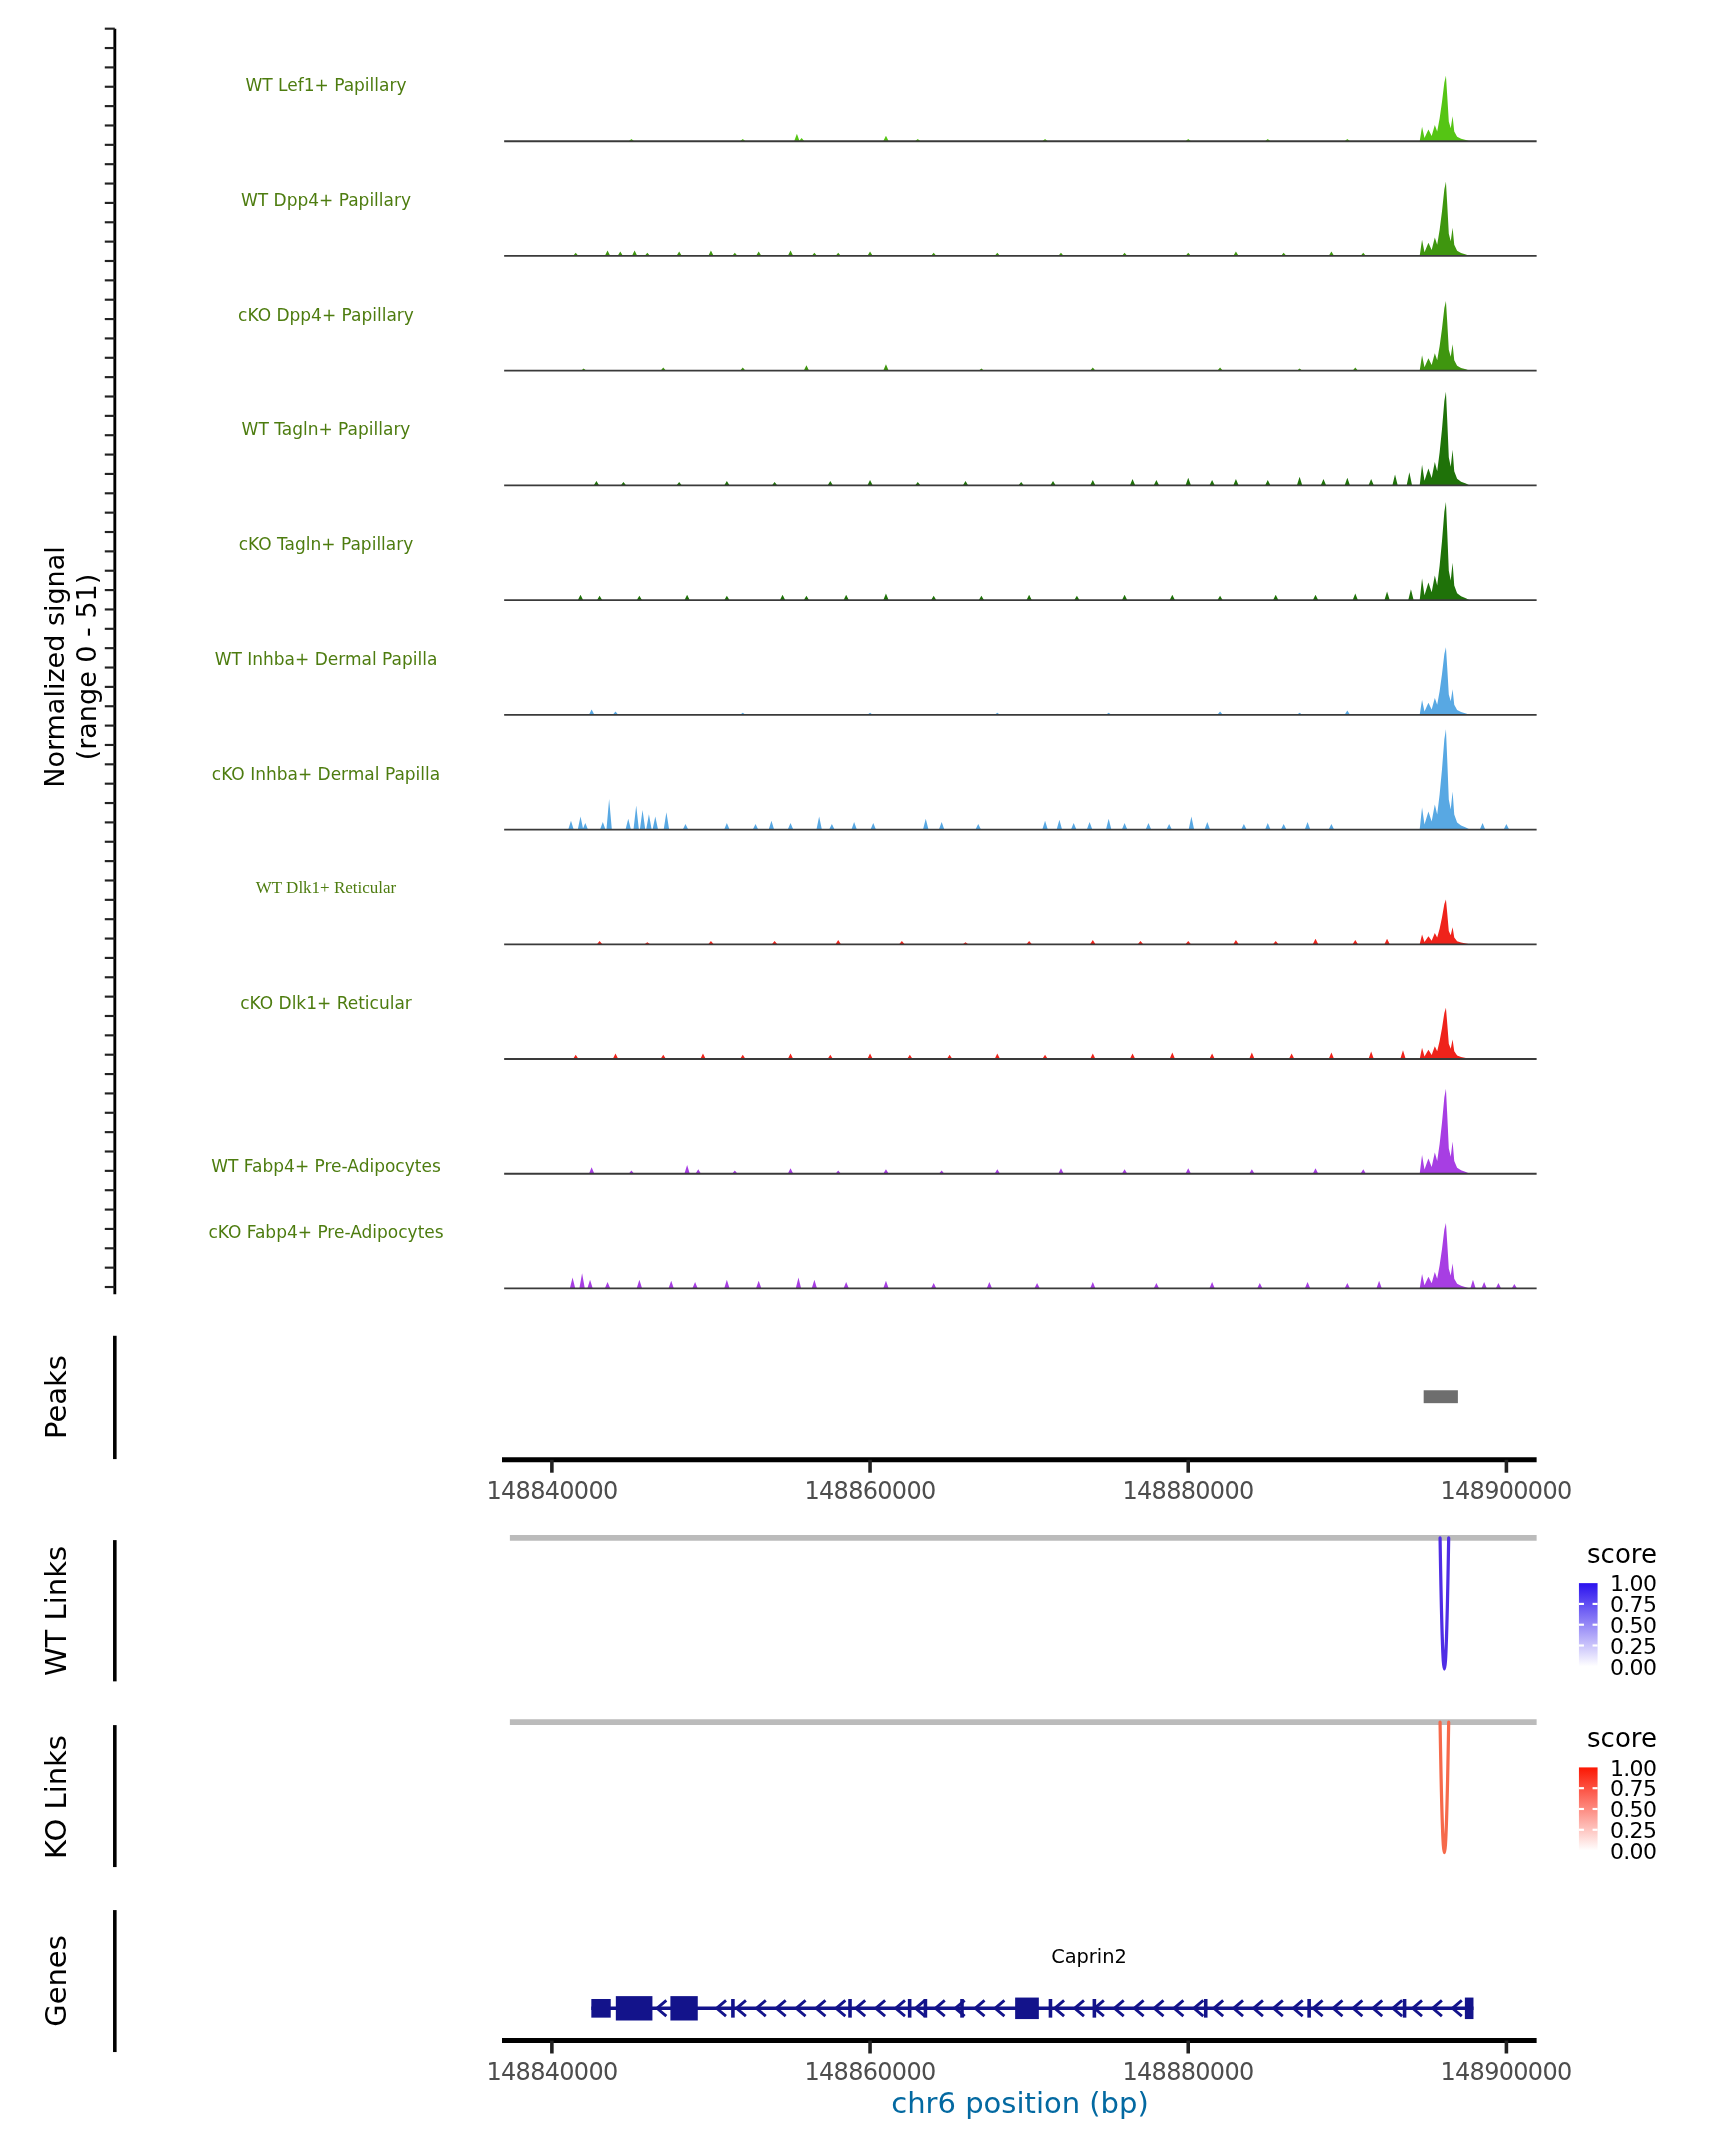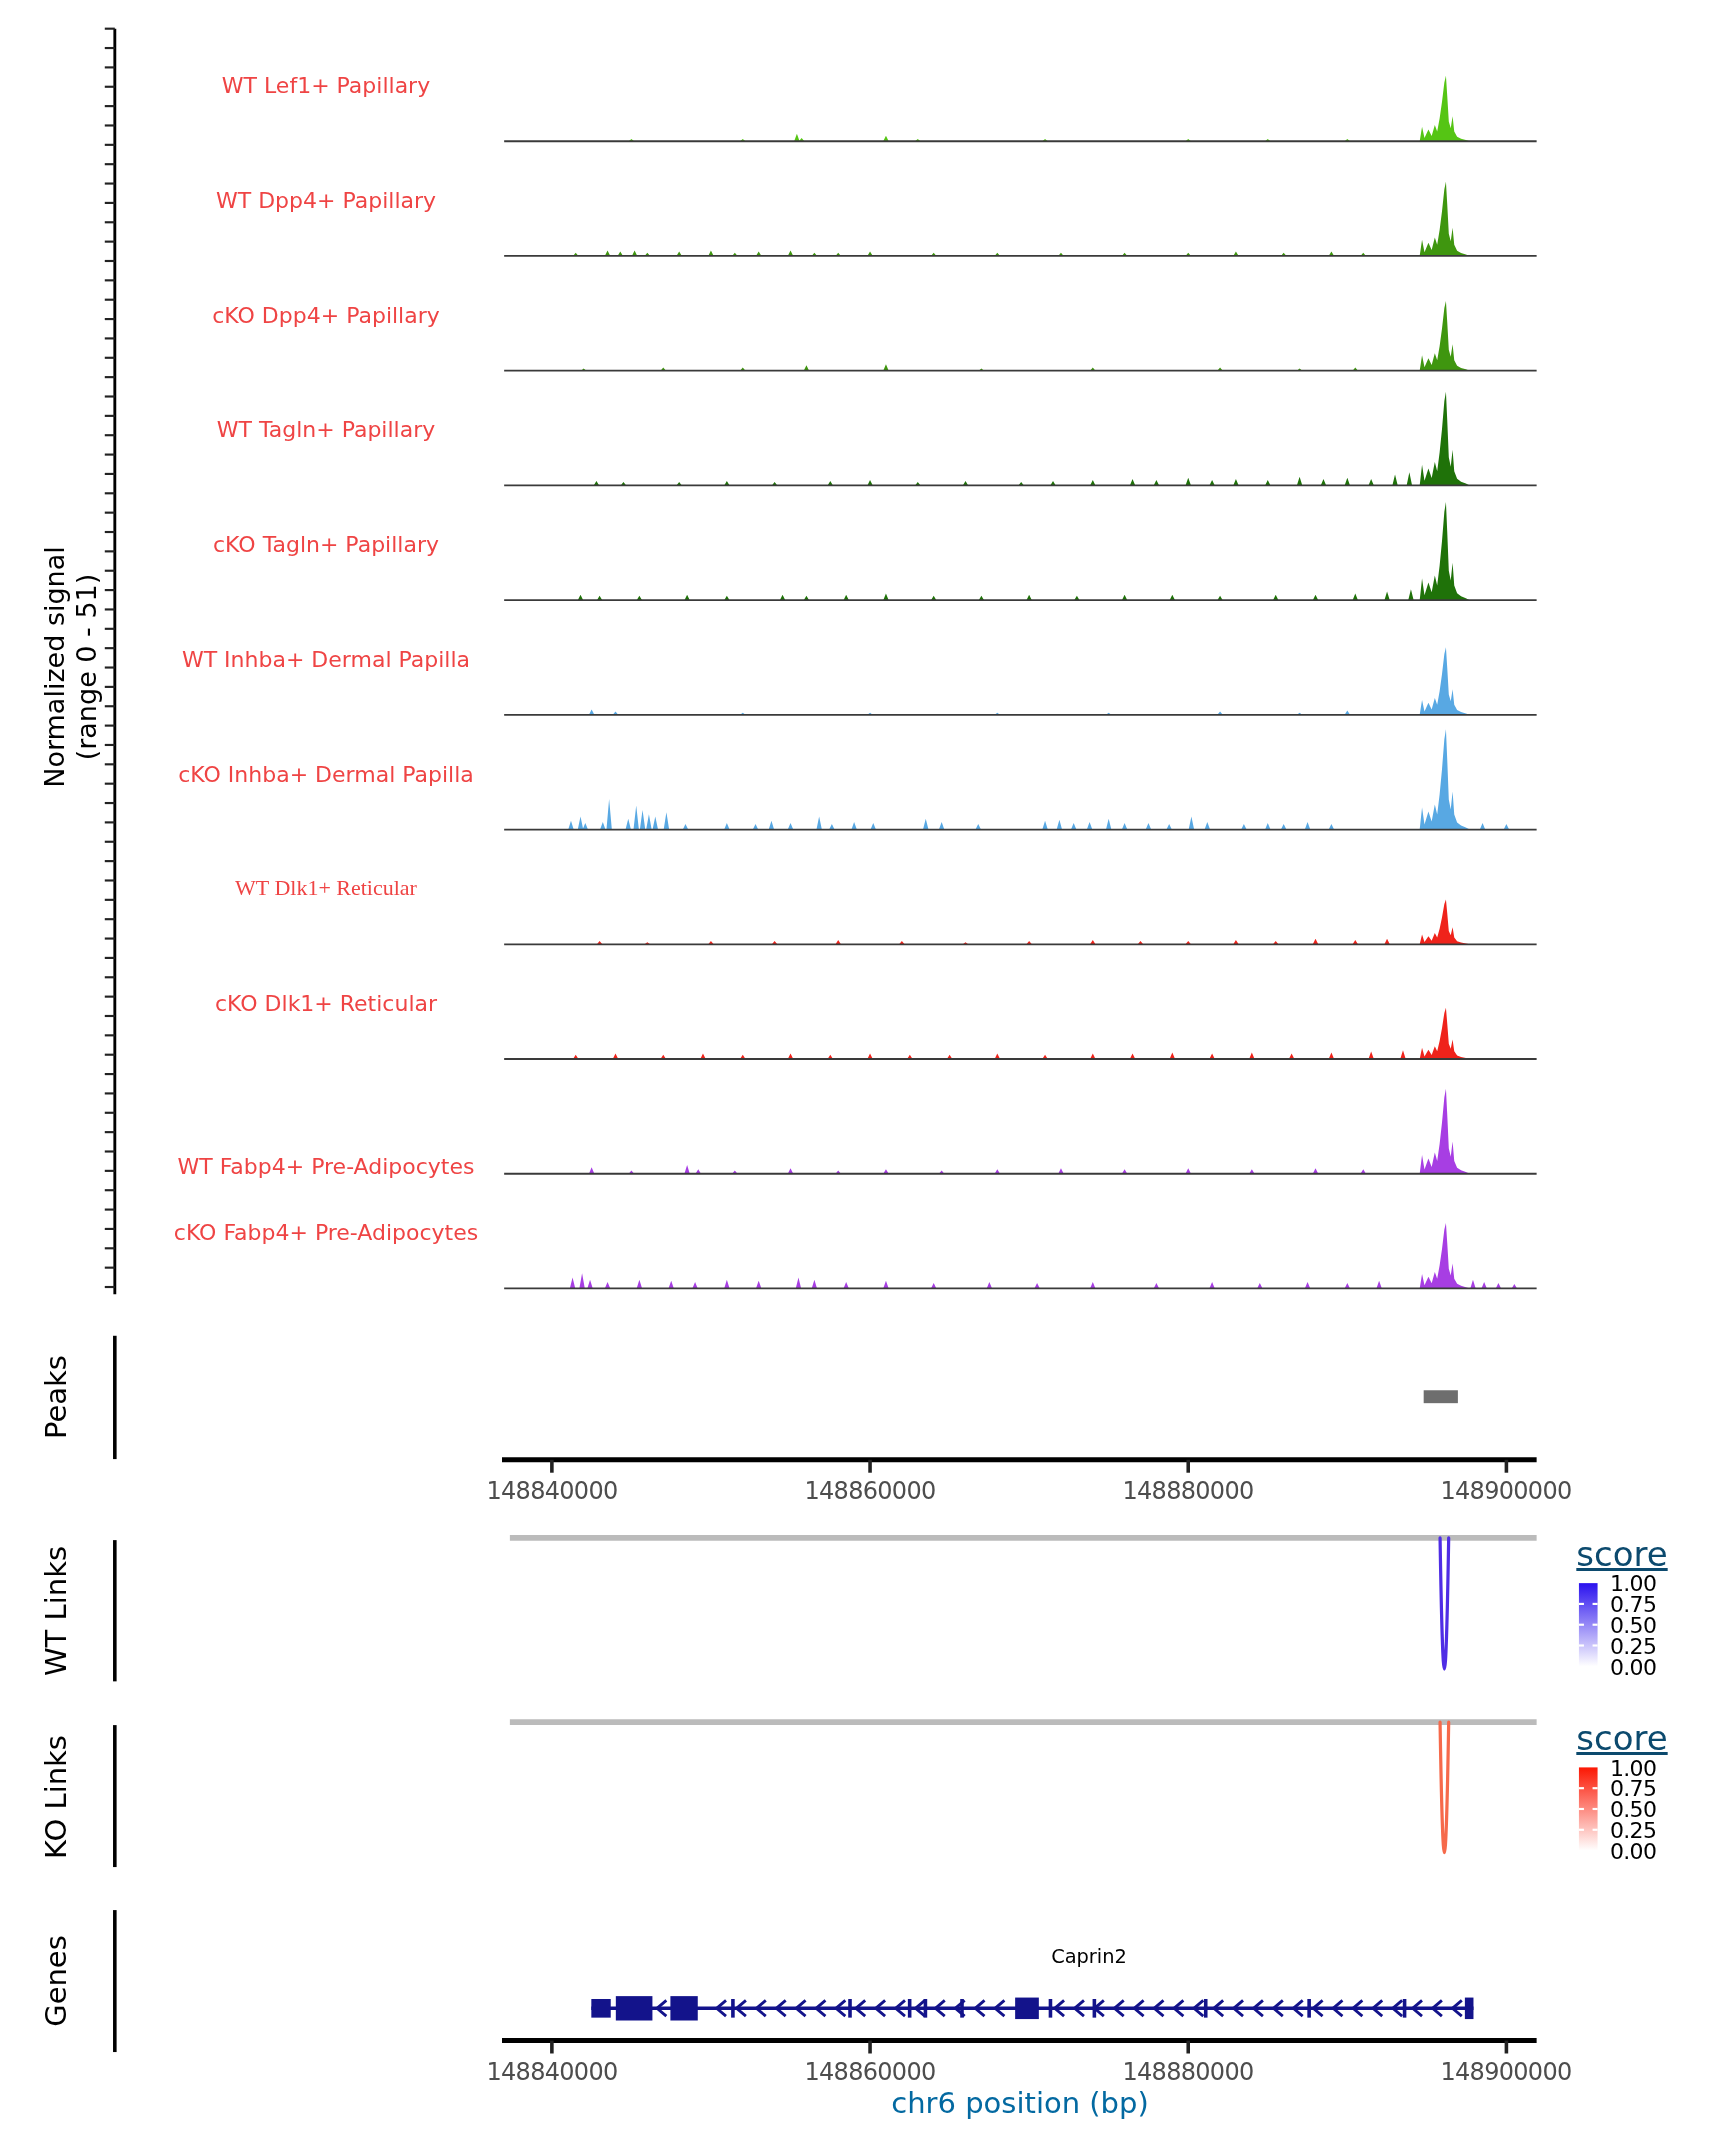--- a/index.html
+++ b/index.html
@@ -4,27 +4,27 @@
 <style>
   html,body{margin:0;padding:0;background:#ffffff;}
   .canvas{
     position:relative;width:1721px;height:2151px;background:#ffffff;
     font-family:"DejaVu Sans","Liberation Sans",sans-serif;overflow:hidden;
   }
   svg{position:absolute;left:0;top:0;}
   .txt{position:absolute;white-space:nowrap;color:#1a1a1a;}
   .center{transform:translate(-50%,-50%);}
   .rot{transform:translate(-50%,-50%) rotate(-90deg);}
-  .track-label{font-size:22px;color:#ef4444;}
+  .track-label{font-size:17px;color:#4d7c0f;}
   .panel-label{font-size:29px;color:#000;}
   .ylab{font-size:27px;color:#000;}
   .tick-label{font-size:24px;color:#4d4d4d;letter-spacing:-0.7px;}
   .axis-title{font-size:29px;color:#0369a1;}
   .gene-name{font-size:19.4px;color:#000;}
-  .legend-title{font-size:34px;color:#0c4a6e;text-decoration:underline;}
+  .legend-title{font-size:26px;color:#000000;}
   .legend-tick{font-size:22px;color:#000;letter-spacing:-0.7px;}
 </style>
 </head>
 <body>
 
 <div class="canvas">
   <svg id="plot-svg" width="1721" height="2151" viewBox="0 0 2400 3000">
     <defs>
       <linearGradient id="wtGrad" x1="0" y1="0" x2="0" y2="1">
           <stop offset="0%" stop-color="#2b12ee"></stop>

